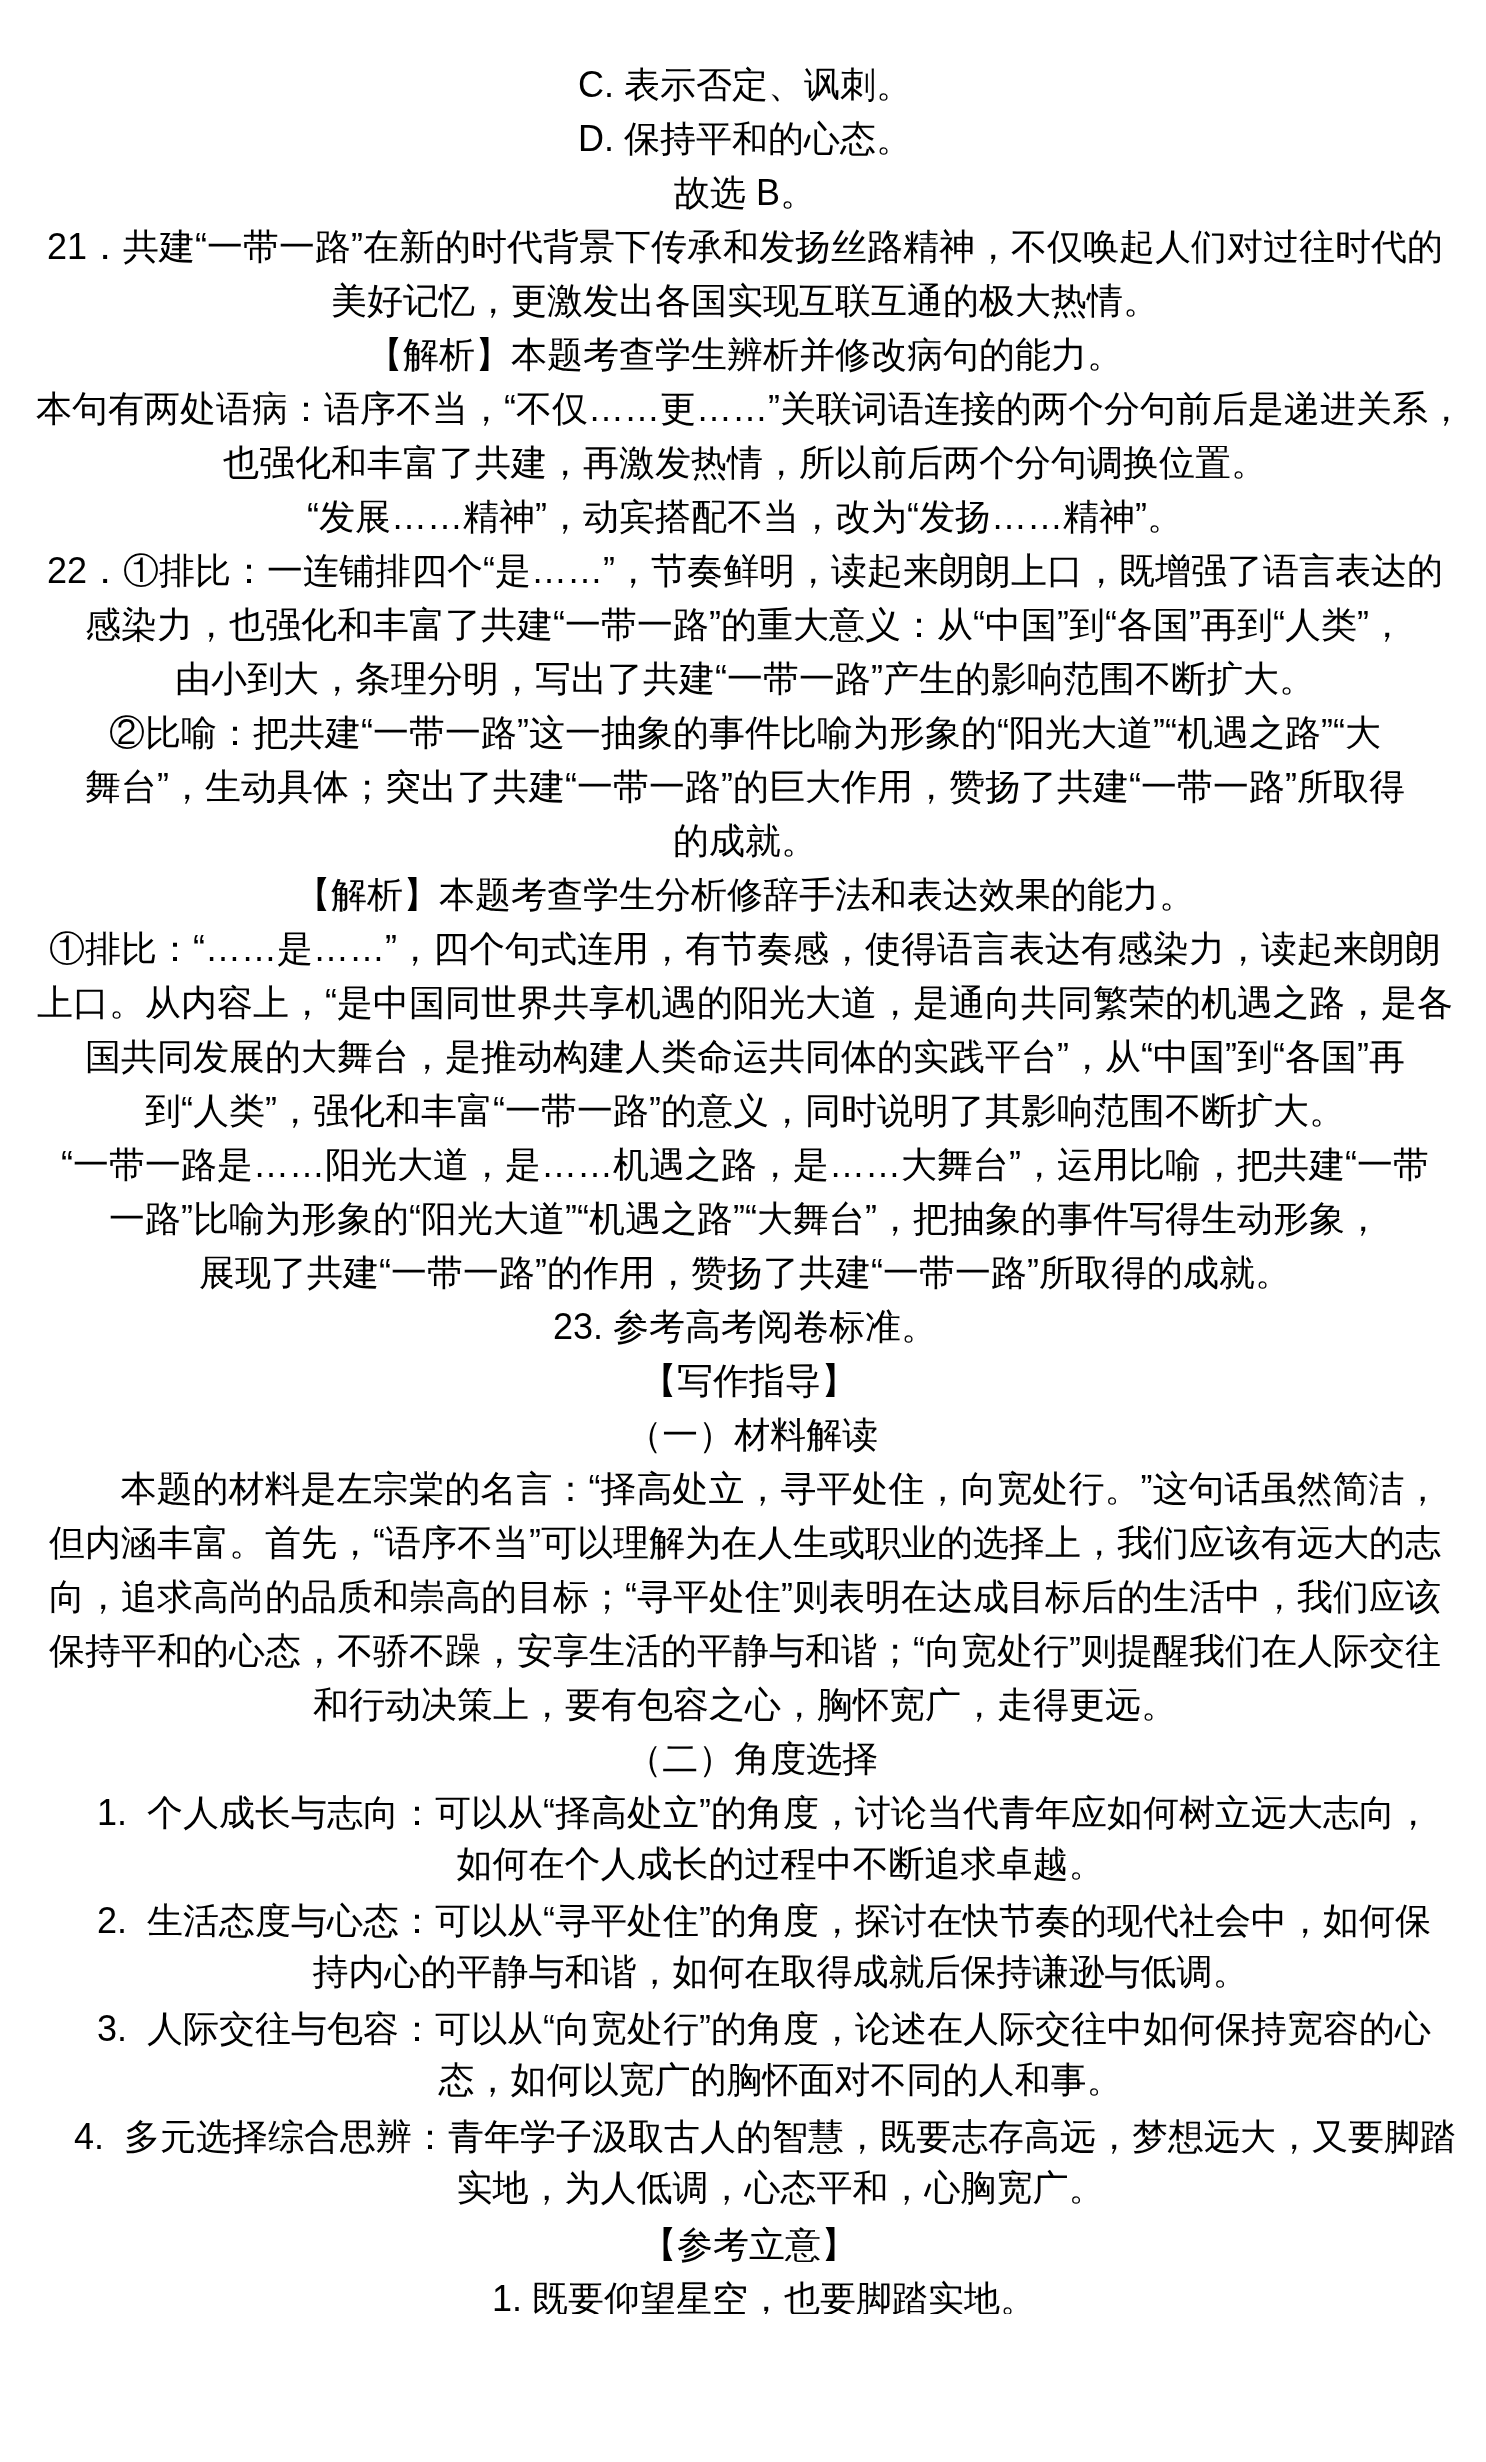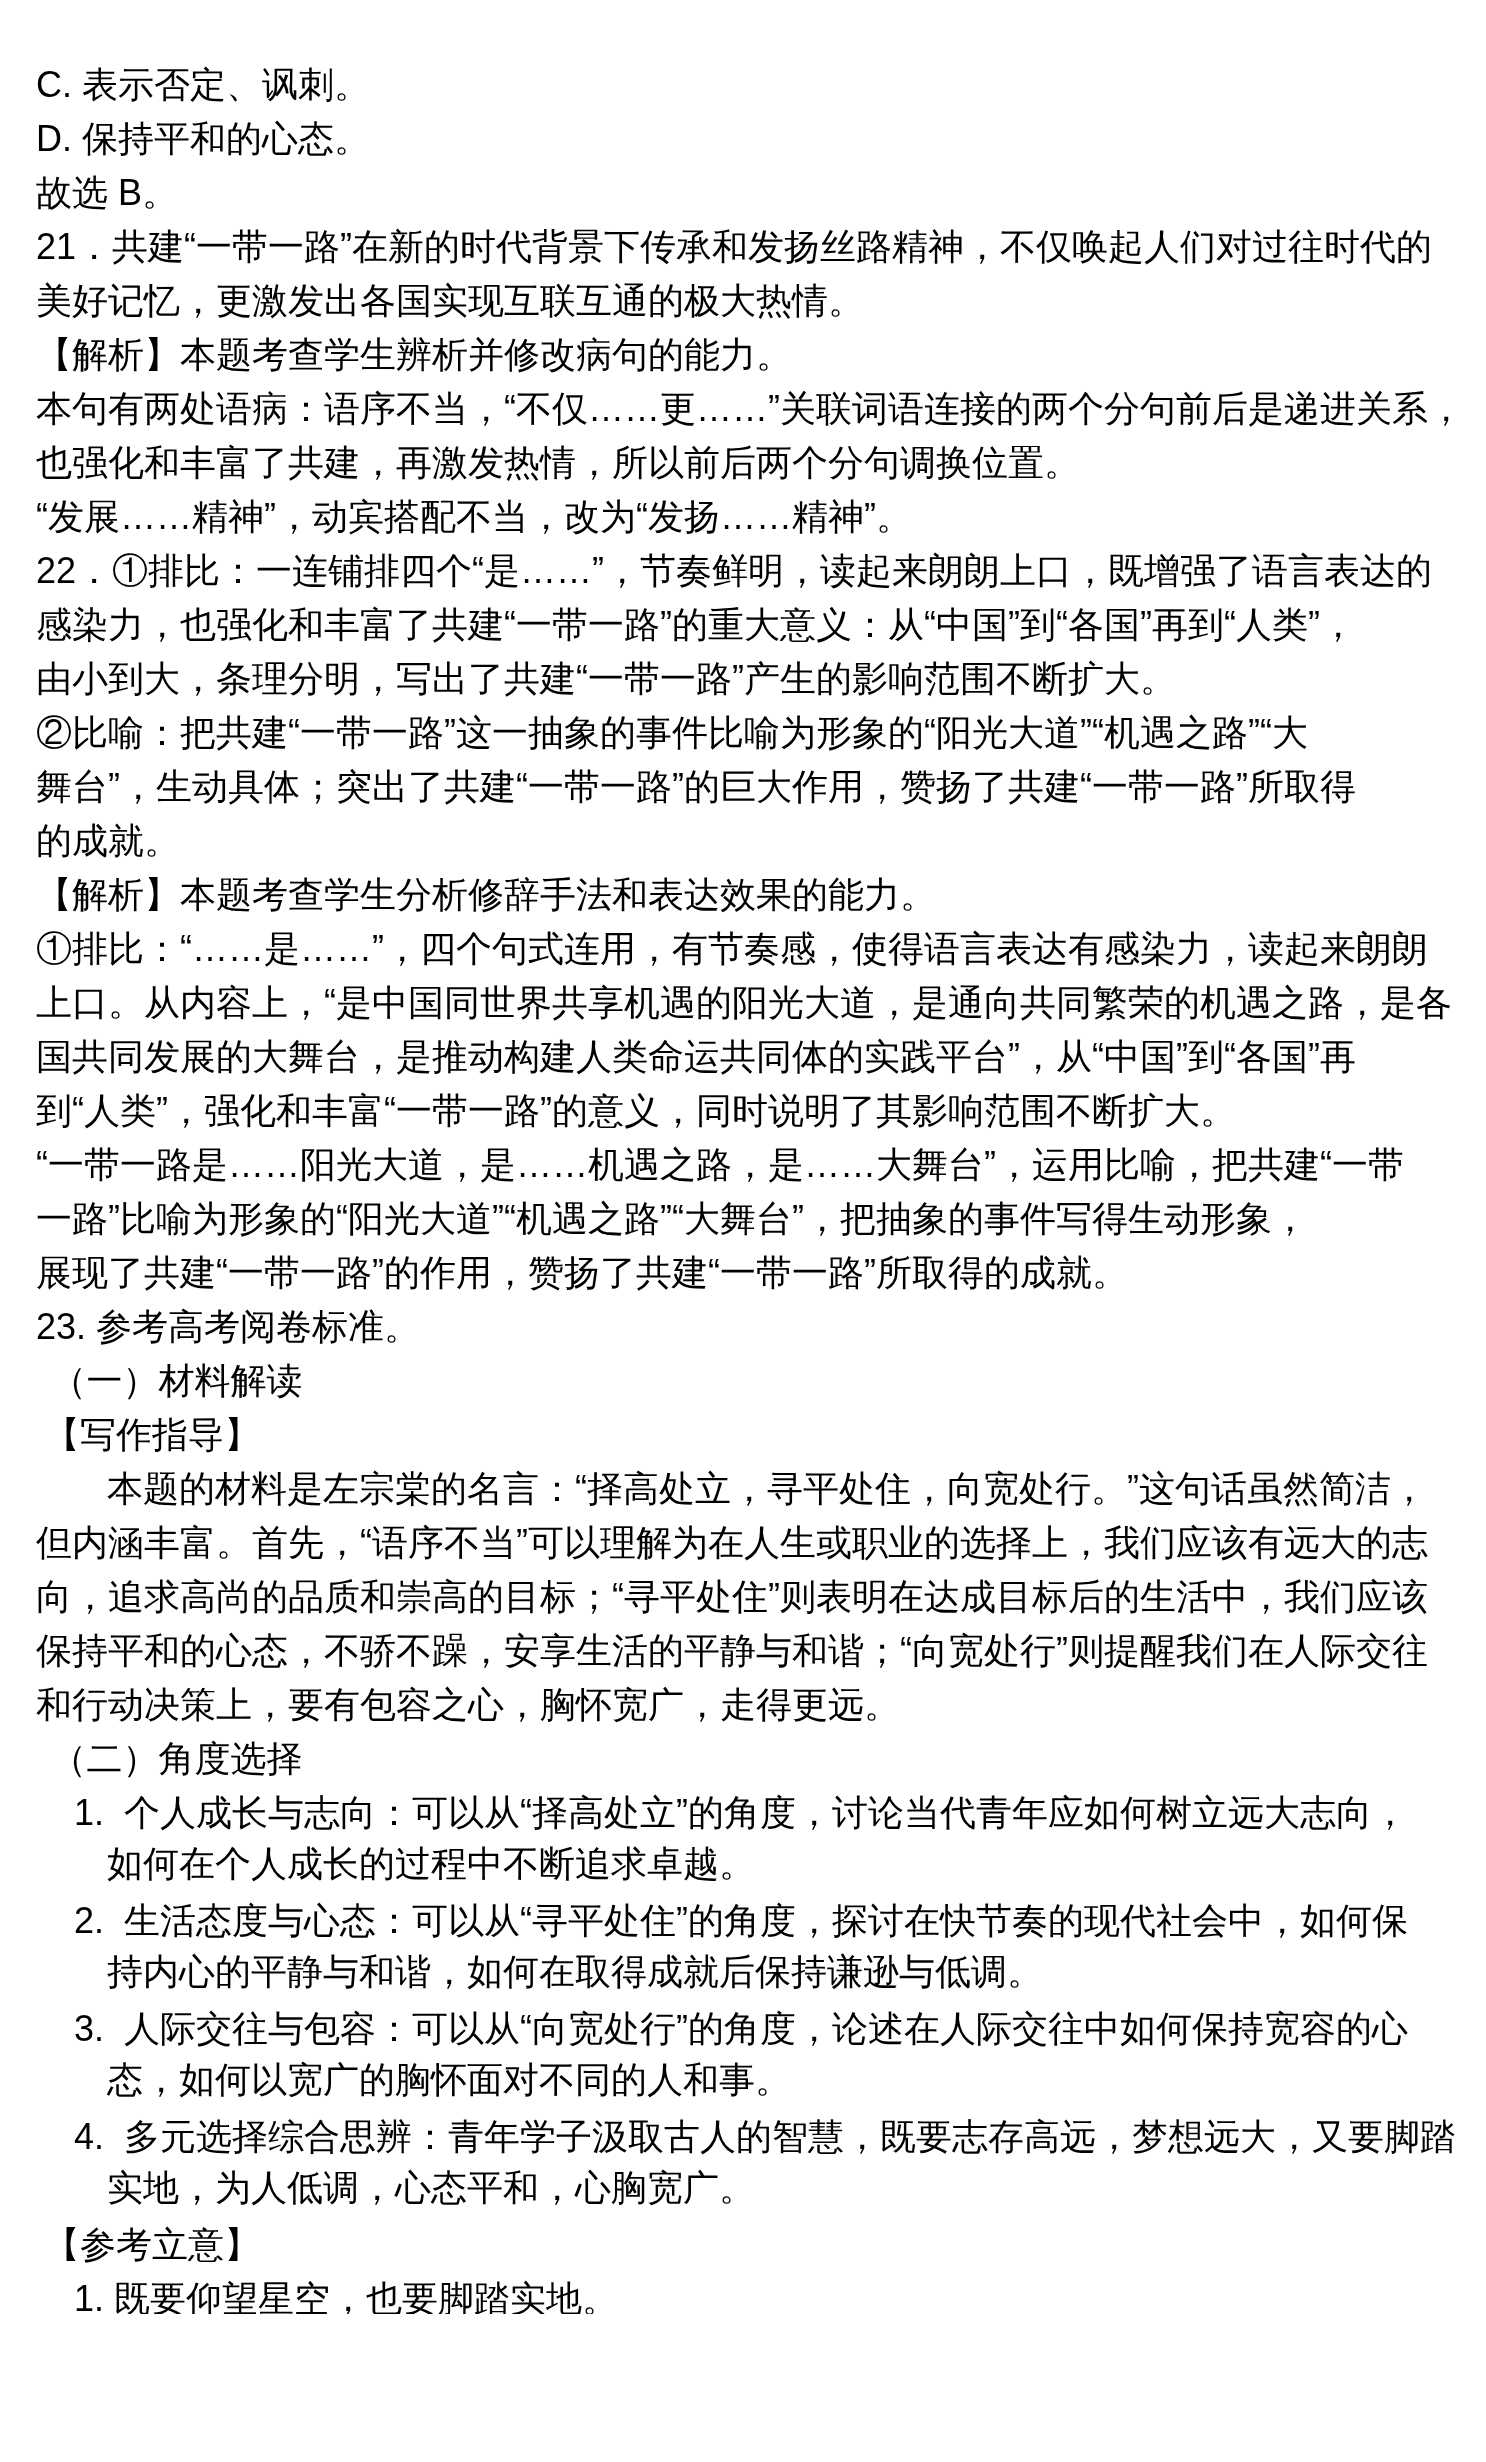--- a/index.html
+++ b/index.html
@@ -15,20 +15,21 @@
     font-size: 36px;
     line-height: 54px;
     overflow: hidden;
   }
   .doc {
     box-sizing: border-box;
     width: 1486px;
     height: 2314px;
     padding: 58px 32px 0 36px;
     overflow: hidden;
+    text-align: center;
   }
   .ln {
     white-space: pre;      
     height: 54px;
   }
   
   .ind-a { padding-left: 0; }      
   .ind-b { padding-left: 8px; }   
   .ind-c { padding-left: 14.6px; }   
   .ind-d { padding-left: 71px; }   
@@ -62,23 +63,23 @@
   <div class="ln ind-a">【解析】本题考查学生分析修辞手法和表达效果的能力。</div>
   <div class="ln ind-a">①排比：“……是……”，四个句式连用，有节奏感，使得语言表达有感染力，读起来朗朗</div>
   <div class="ln ind-a">上口。从内容上，“是中国同世界共享机遇的阳光大道，是通向共同繁荣的机遇之路，是各</div>
   <div class="ln ind-a">国共同发展的大舞台，是推动构建人类命运共同体的实践平台”，从“中国”到“各国”再</div>
   <div class="ln ind-a">到“人类”，强化和丰富“一带一路”的意义，同时说明了其影响范围不断扩大。</div>
   <div class="ln ind-a">“一带一路是……阳光大道，是……机遇之路，是……大舞台”，运用比喻，把共建“一带</div>
   <div class="ln ind-a">一路”比喻为形象的“阳光大道”“机遇之路”“大舞台”，把抽象的事件写得生动形象，</div>
   <div class="ln ind-a">展现了共建“一带一路”的作用，赞扬了共建“一带一路”所取得的成就。</div>
 
   <div class="ln ind-a">23. 参考高考阅卷标准。</div>
+  <div class="ln ind-b">【写作指导】</div>
+
   <div class="ln ind-c">（一）材料解读</div>
-
-  <div class="ln ind-b">【写作指导】</div>
   <div class="ln ind-d">本题的材料是左宗棠的名言：“择高处立，寻平处住，向宽处行。”这句话虽然简洁，</div>
   <div class="ln ind-a">但内涵丰富。首先，“语序不当”可以理解为在人生或职业的选择上，我们应该有远大的志</div>
   <div class="ln ind-a">向，追求高尚的品质和崇高的目标；“寻平处住”则表明在达成目标后的生活中，我们应该</div>
   <div class="ln ind-a">保持平和的心态，不骄不躁，安享生活的平静与和谐；“向宽处行”则提醒我们在人际交往</div>
   <div class="ln ind-a">和行动决策上，要有包容之心，胸怀宽广，走得更远。</div>
 
   <div class="ln ind-c">（二）角度选择</div>
   <div class="ln ind-e">1.  个人成长与志向：可以从“择高处立”的角度，讨论当代青年应如何树立远大志向，</div>
   <div class="ln ind-f">如何在个人成长的过程中不断追求卓越。</div>
   <div class="ln ind-e">2.  生活态度与心态：可以从“寻平处住”的角度，探讨在快节奏的现代社会中，如何保</div>

